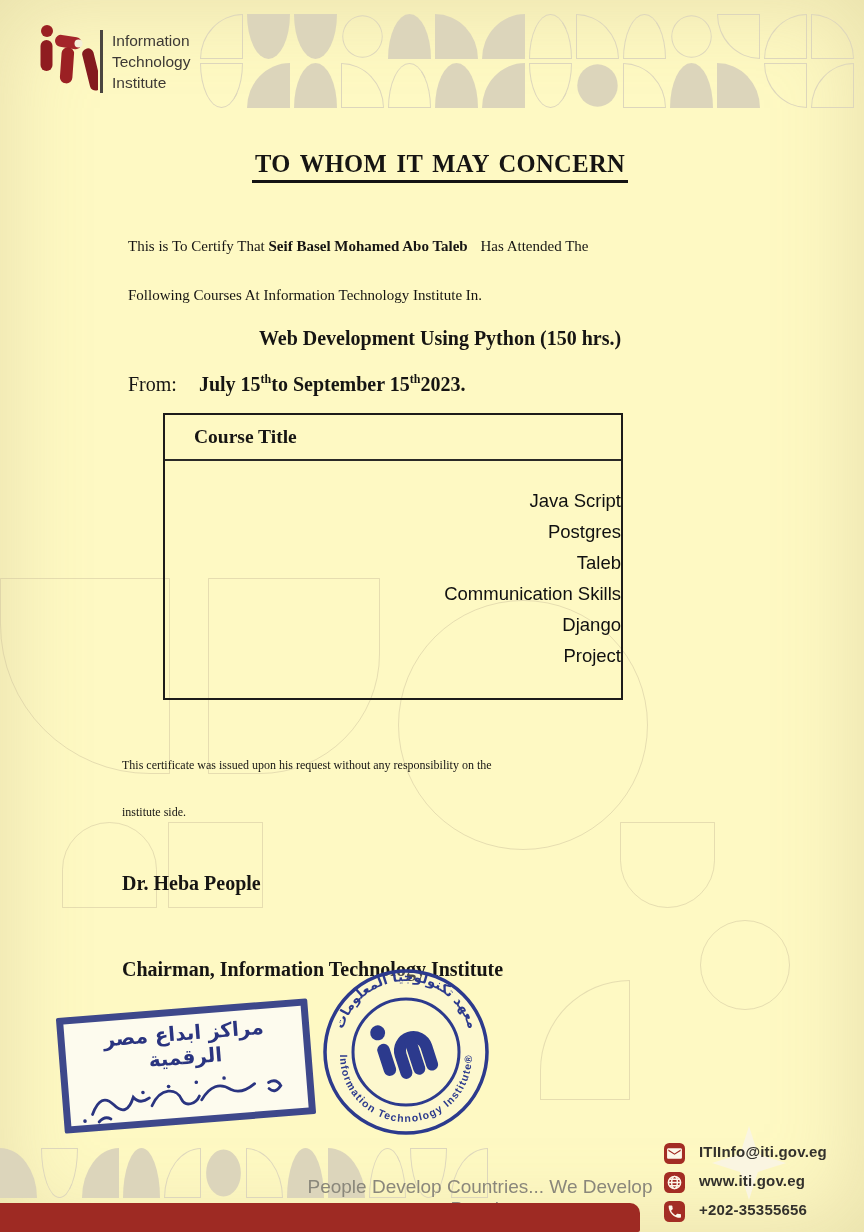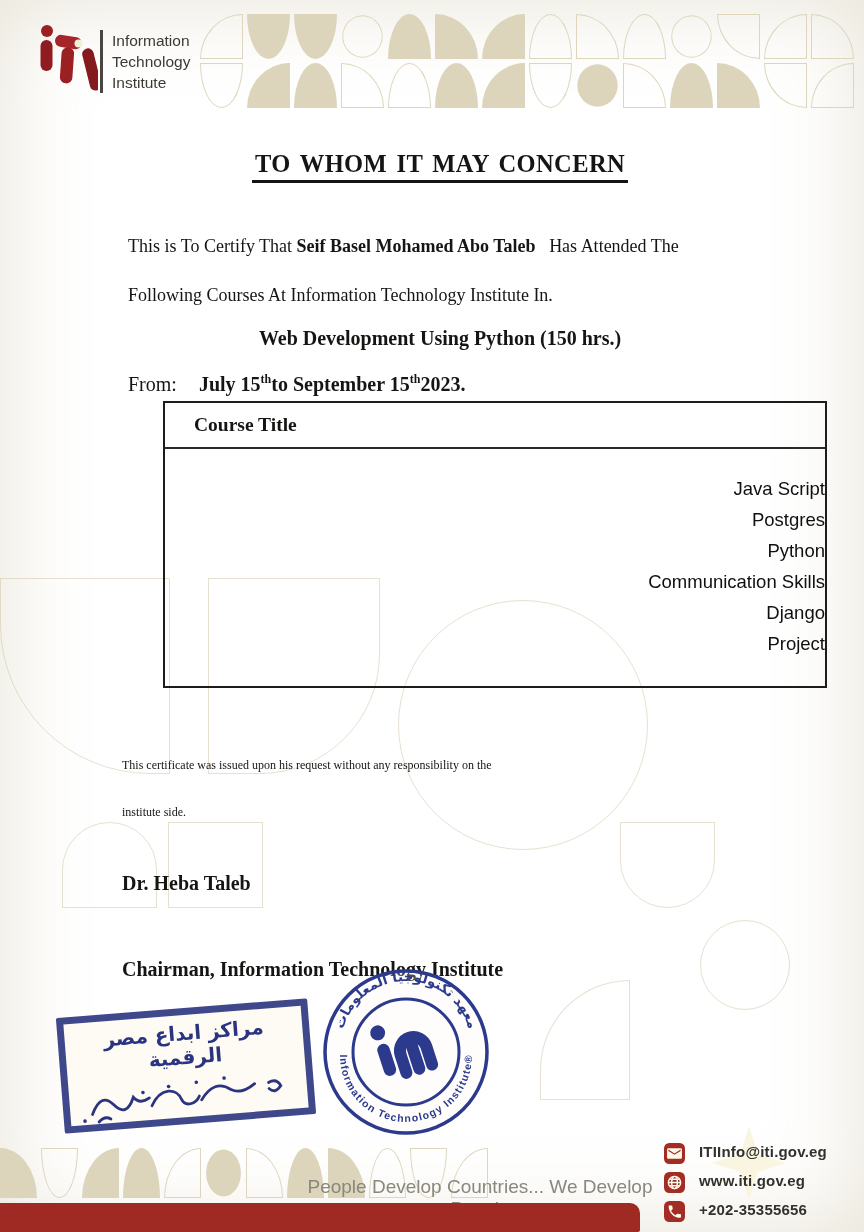--- a/index.html
+++ b/index.html
@@ -1,18 +1,18 @@
 <!DOCTYPE html>
 <html><head>
 <meta charset="utf-8">
 <style>
   html,body{margin:0;padding:0;background:#d8d3c2;}
   .page{
     position:relative;width:864px;height:1232px;margin:0 auto;
-    background:#ffffff;overflow:hidden;
+    background:#fef9c3;overflow:hidden;
     box-shadow:inset 0 0 90px rgba(170,150,105,.28);
     font-family:"Liberation Serif",serif;color:#161513;
   }
   
   .logo-mark{position:absolute;left:36px;top:22px;width:62px;height:78px;}
   .org-block{
     position:absolute;left:100px;top:30px;border-left:3px solid #4a4540;
     padding-left:9px;font-family:"Liberation Sans",sans-serif;
     font-size:15.5px;line-height:21px;color:#3d3935;
   }
@@ -31,30 +31,30 @@
   .dome{border-radius:50% 50% 0 0 / 100% 100% 0 0;}
   .bowl{border-radius:0 0 50% 50% / 0 0 100% 100%;}
   .circ{border-radius:50%;transform:scale(.94);}
   .wm{position:absolute;border:1.5px solid rgba(205,194,158,.5);box-sizing:border-box;}
   
   .title-wrap{position:absolute;left:0;top:150px;width:880px;text-align:center;}
   .title{
     display:inline-block;font-size:24.5px;font-weight:bold;letter-spacing:.4px;
     word-spacing:3px;border-bottom:3px solid #141414;padding:0 3px 2px 3px;
   }
-  .para1{position:absolute;left:128px;top:222px;width:648px;font-size:18px;line-height:48.5px;}
+  .para1{position:absolute;left:128px;top:222px;width:648px;font-size:15px;line-height:48.5px;}
   .bold{font-weight:bold;}
   .suffix-gap{margin-left:9px;}
   .program{position:absolute;left:16px;top:327px;width:848px;text-align:center;font-size:20px;font-weight:bold;}
   .fromline{position:absolute;left:128px;top:373px;font-size:20px;}
   .fromline .dates{font-weight:bold;margin-left:22px;}
   sup{font-size:12px;font-weight:bold;vertical-align:super;line-height:0;}
   
   .ctable{
-    position:absolute;left:163px;top:401px;width:664px;height:287px;
+    position:absolute;left:163px;top:413px;width:460px;height:287px;
     border:2.5px solid #1d1c1a;box-sizing:border-box;
   }
   .ctable .thead{
     height:46px;border-bottom:2px solid #2b2a27;box-sizing:border-box;
     font-size:19.5px;font-weight:bold;padding:11px 0 0 29px;
   }
   .ctable .tbody{padding:24px 0 0 14px;font-family:"Liberation Sans",sans-serif;font-size:18.5px;color:#101010;text-align:right;}
   .ctable .tbody .row{line-height:31px;}
   .closing{position:absolute;left:122px;top:742px;width:660px;font-size:12px;line-height:47px;}
   .sig-name{position:absolute;left:122px;top:872px;font-size:20px;font-weight:bold;}
@@ -184,33 +184,33 @@
 
   <div class="fromline">
     <span>From:</span><span class="dates"><span>July 15</span><sup>th</sup><span>to September 15</span><sup>th</sup><span>2023.</span></span>
   </div>
 
   <div class="ctable">
     <div class="thead">Course Title</div>
     <div class="tbody">
       <div class="row">Java Script</div>
       <div class="row">Postgres</div>
-      <div class="row">Python</div>
+      <div class="row">Taleb</div>
       <div class="row">Communication Skills</div>
       <div class="row">Django</div>
       <div class="row">Project</div>
     </div>
   </div>
 
   <div class="closing">
     <span>This certificate was issued upon his request without any responsibility on the</span><br>
     <span>institute side.</span>
   </div>
 
-  <div class="sig-name">Dr. Heba Taleb</div>
+  <div class="sig-name">Dr. Heba People</div>
   <div class="sig-title">Chairman, Information Technology Institute</div>
 
   <div class="rect-stamp">
     <div class="ar">مراكز ابداع مصر الرقمية</div>
     <svg width="230" height="52" viewBox="0 0 230 52" style="display:block;margin:0 auto;">
       <g fill="none" stroke="#2a3480" stroke-width="2.8" stroke-linecap="round">
         <path d="M18 38 q10 -22 22 -8 t20 -6 q6 8 16 2"></path>
         <path d="M78 34 c10 -18 26 -16 30 -4 c3 8 14 6 18 -2"></path>
         <path d="M128 32 q14 -20 30 -8 q10 6 24 -4"></path>
         <path d="M24 46 q6 -6 12 -2"></path>

